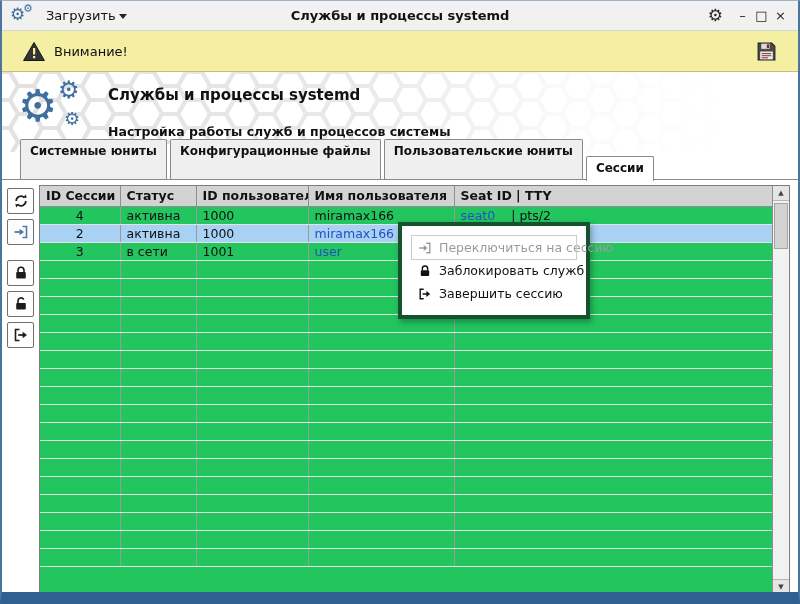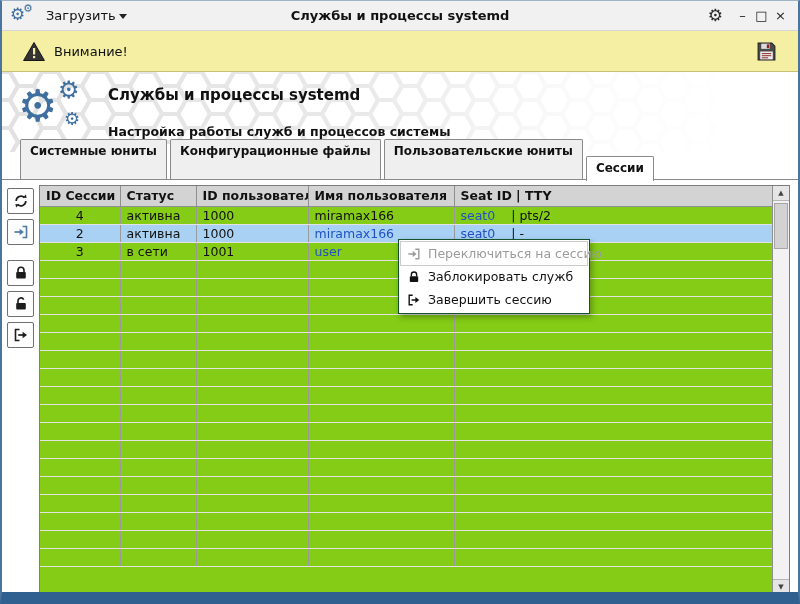--- a/index.html
+++ b/index.html
@@ -71,21 +71,21 @@
   .side-toolbar { position: absolute; left: 5px; top: 8px; display: flex; flex-direction: column; gap: 5px; }
   .tool-btn {
     width: 27px; height: 26px; border: 1px solid #6f6f6f; border-radius: 2px; background: #fdfdfd;
     display: flex; align-items: center; justify-content: center; padding: 0; color: #1c1c1c; cursor: default;
   }
   .tool-btn.blue { color: #4d7ba6; }
   .tool-btn.group-gap { margin-top: 10px; }
   .ic { display: block; }
 
   
-  .table-wrap { position: absolute; left: 37px; top: 5px; right: 8px; bottom: 5px; border: 1px solid #7d7d7d; display: flex; background: #84cc16; }
+  .table-wrap { position: absolute; left: 37px; top: 5px; right: 8px; bottom: 5px; border: 1px solid #7d7d7d; display: flex; background: #22c55e; }
   .table-main { flex: 1; overflow: hidden; }
   table { width: 100%; border-collapse: collapse; table-layout: fixed; }
   th {
     background: #d3d3d3; border-right: 1px solid #8f8f8f; border-bottom: 1px solid #8f8f8f;
     font-size: 12.5px; font-weight: bold; text-align: left; padding: 2px 6px; height: 20px; white-space: nowrap; overflow: hidden;
   }
   td {
     border-right: 1px solid #9a9a9a; border-bottom: 1px solid #e3e3e3;
     font-size: 12.5px; padding: 1px 6px; height: 18px; white-space: nowrap; overflow: hidden;
   }
@@ -98,22 +98,22 @@
   
   .vscroll { width: 17px; flex: none; border-left: 1px solid #8f8f8f; background: #f2f2f2; display: flex; flex-direction: column; }
   .sbtn { height: 15px; background: #e5e5e5; border-bottom: 1px solid #b5b5b5; font-size: 7px; color: #444;
     display: flex; align-items: center; justify-content: center; }
   .sbtn.bottom { border-bottom: none; border-top: 1px solid #b5b5b5; }
   .sthumb { height: 46px; background: #d2d2d2; border: 1px solid #a5a5a5; margin: 2px 1px; }
   .sfill { flex: 1; }
 
   
   .context-menu {
-    position: absolute; left: 396px; top: 59px; width: 192px; background: #fff;
-    border: 1px solid #14532d; box-shadow: 2px 3px 6px rgba(0,0,0,0.3); z-index: 10; padding: 2px;
+    position: absolute; left: 396px; top: 42px; width: 192px; background: #fff;
+    border: 4px solid #14532d; box-shadow: 2px 3px 6px rgba(0,0,0,0.3); z-index: 10; padding: 10px;
   }
   .menu-item { display: flex; align-items: center; gap: 7px; padding: 4px 6px; font-size: 12.5px; color: #111; white-space: nowrap; cursor: default; }
   .menu-item.disabled { color: #9b9b9b; outline: 1px solid #cccccc; }
   .mi-icon { display: flex; flex: none; }
 </style>
 </head>
 <body>
 
 <svg width="0" height="0" style="position:absolute">
   <defs>

